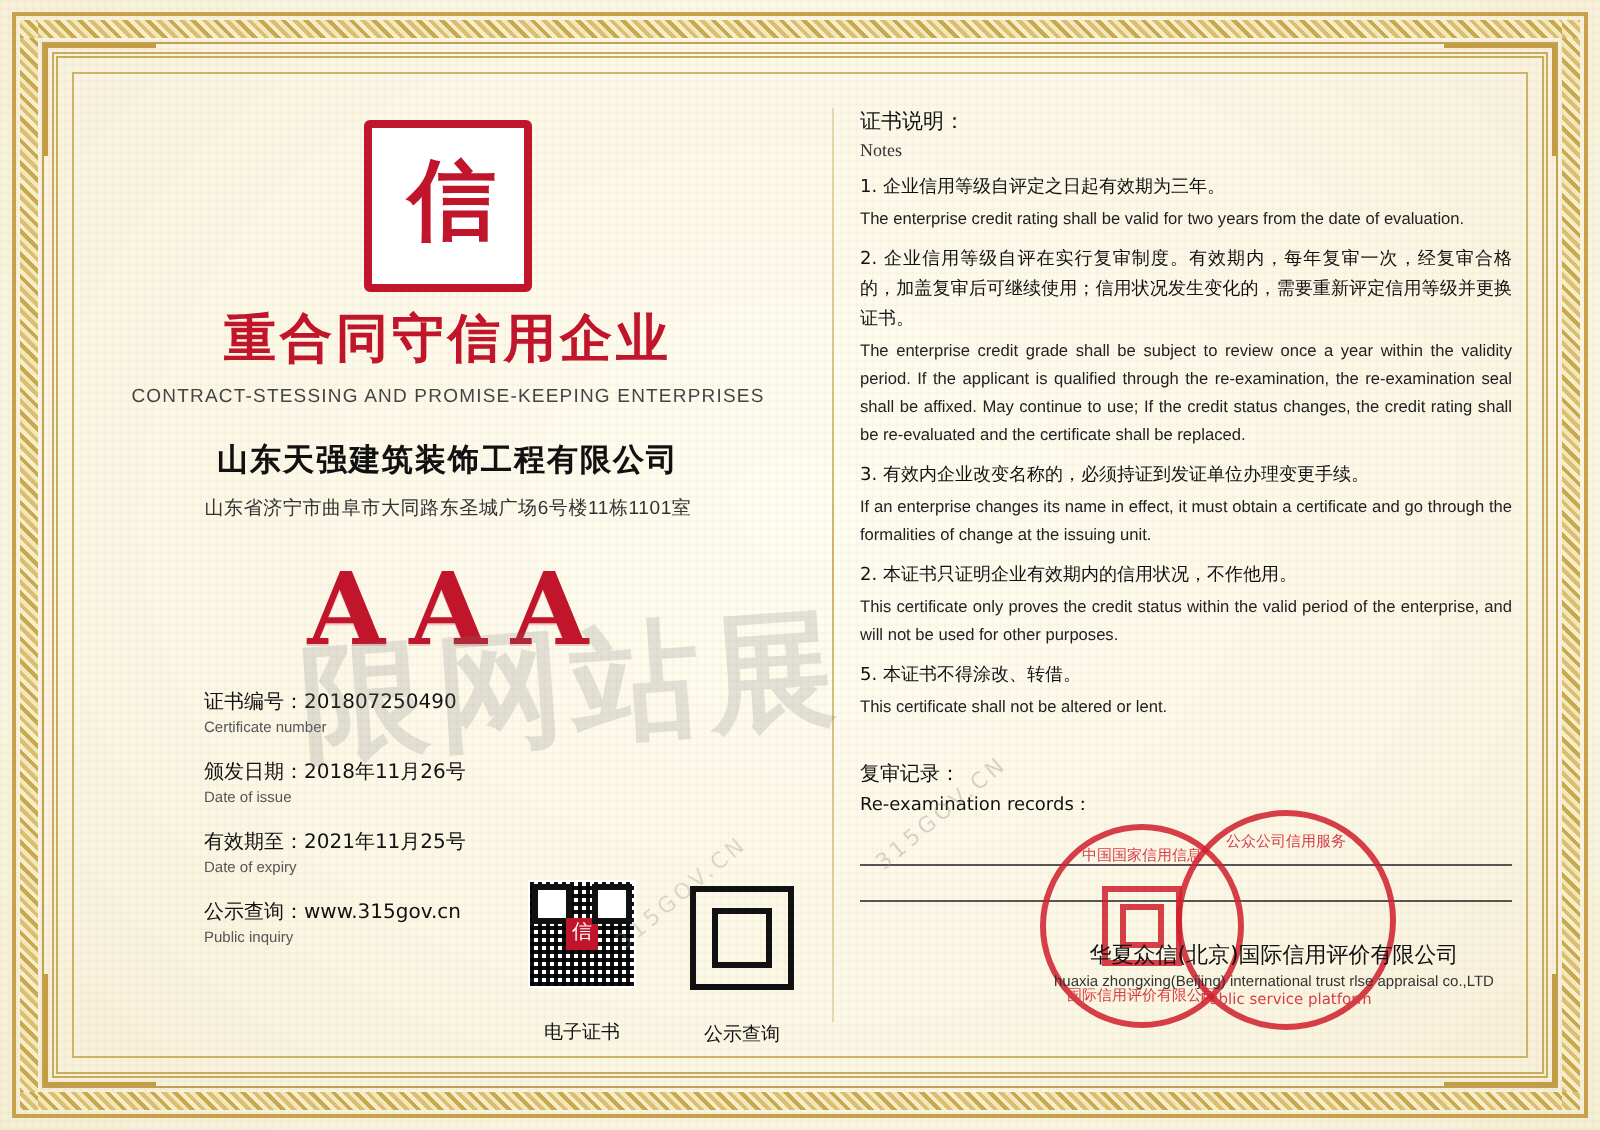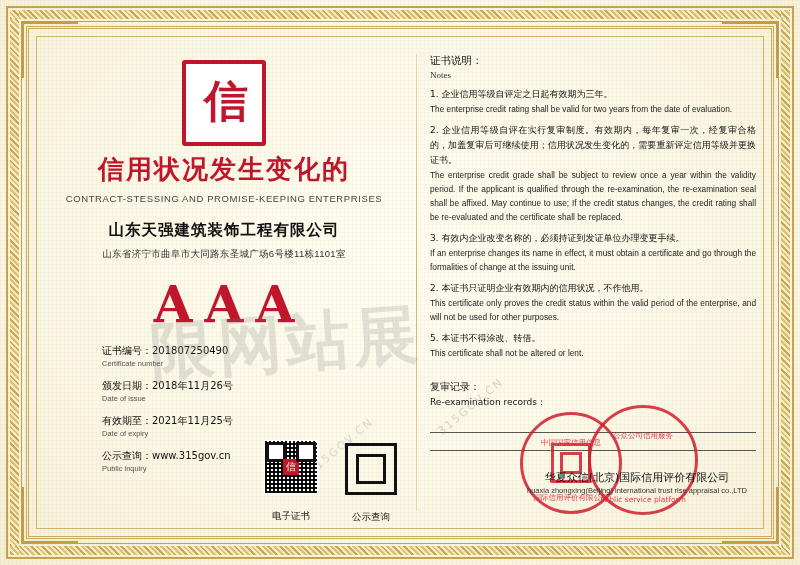--- a/index.html
+++ b/index.html
@@ -190,21 +190,21 @@
     position:absolute;left:50%;top:50%;transform:translate(-50%,-50%);
     width:34px;height:34px;border:3px solid #d0202f;
   }
   .stamp-center:after{
     content:"";position:absolute;inset:6px;border:3px solid #d0202f;
   }
   .arc{
     position:absolute;width:100%;text-align:center;font-size:7.5px;color:#d0202f;
     font-family:"DejaVu Sans",sans-serif;
   }
-  .arc.top{top:23px;}
+  .arc.top{top:8px;}
   .arc.bottom{bottom:8px;}
   .sign-cn{
     position:absolute;left:512px;top:470px;width:250px;text-align:center;
     font-size:11px;color:#111;font-family:"DejaVu Sans",sans-serif;
   }
   .sign-en{
     position:absolute;left:492px;top:486px;width:290px;text-align:center;
     font-size:7.5px;color:#333;
   }
 
@@ -241,21 +241,21 @@
   <div class="corner tr"></div>
   <div class="corner bl"></div>
   <div class="corner br"></div>
 
   <div class="content">
 
     <div class="col-left">
       <div class="seal-logo">
         <div class="glyph">信</div>
       </div>
-      <div class="title-cn">信用状况发生变化的</div>
+      <div class="title-cn">重合同守信用企业</div>
       <div class="title-en">CONTRACT-STESSING AND PROMISE-KEEPING ENTERPRISES</div>
       <div class="company">山东天强建筑装饰工程有限公司</div>
       <div class="address">山东省济宁市曲阜市大同路东圣城广场6号楼11栋1101室</div>
       <div class="grade">AAA</div>
     </div>
 
     <div class="divider"></div>
 
     <div class="meta">
       <div class="meta-row">

